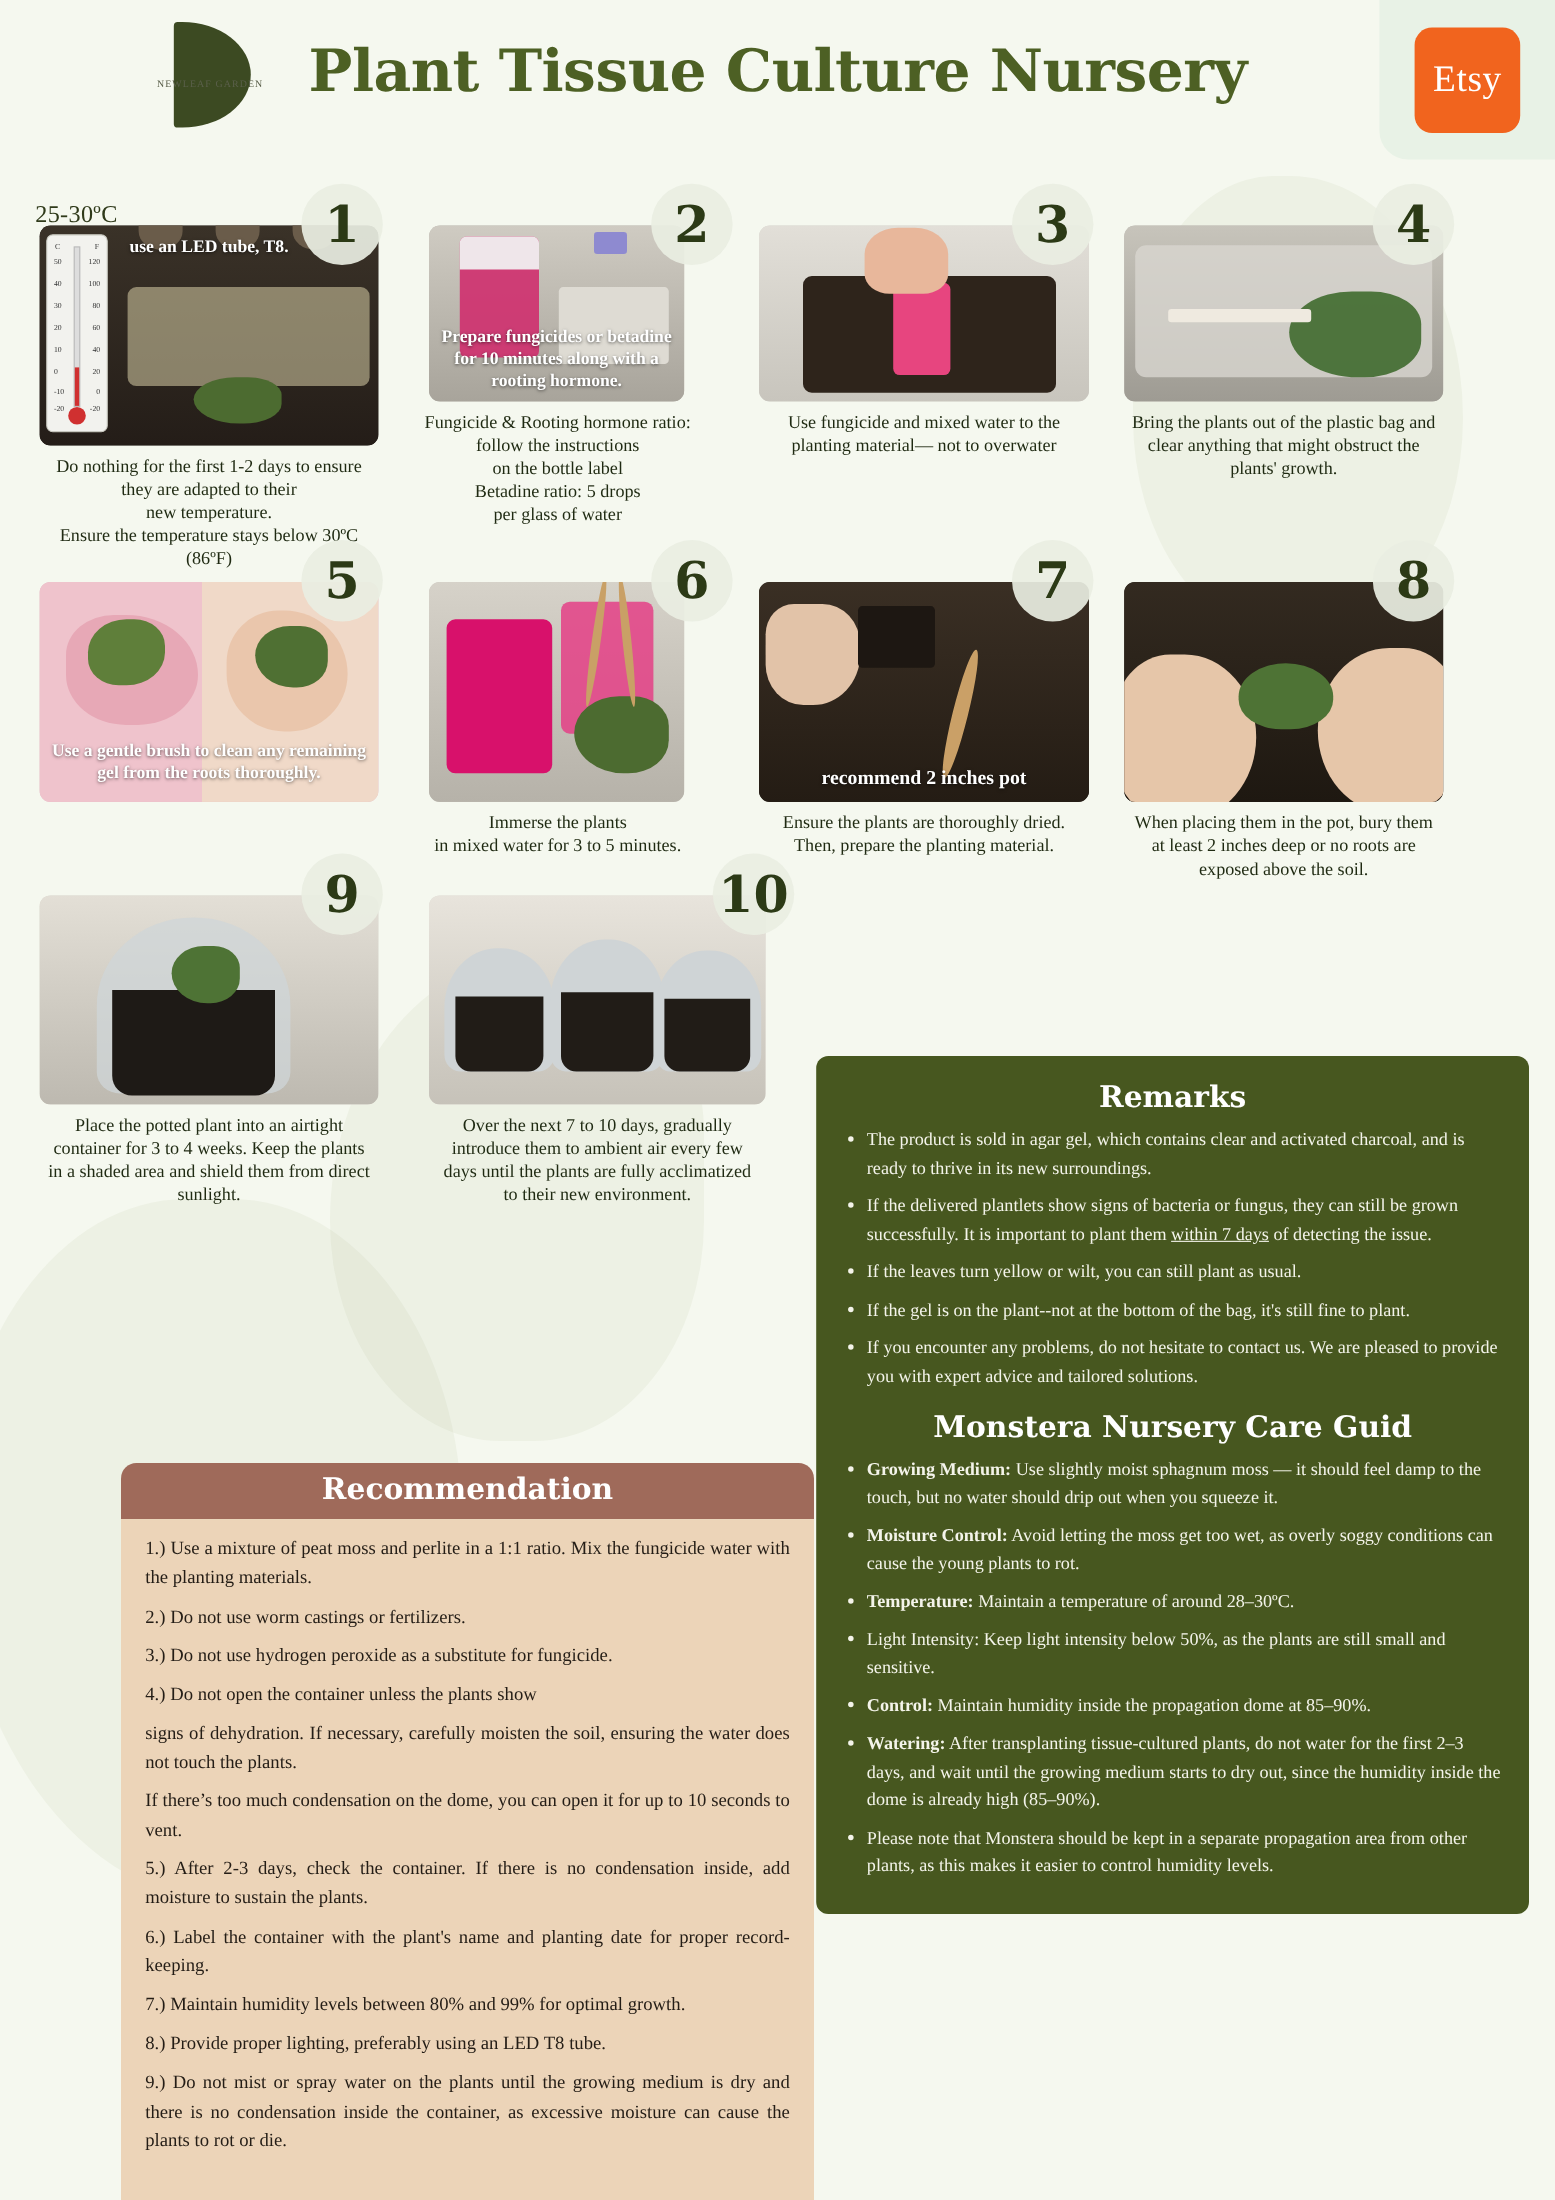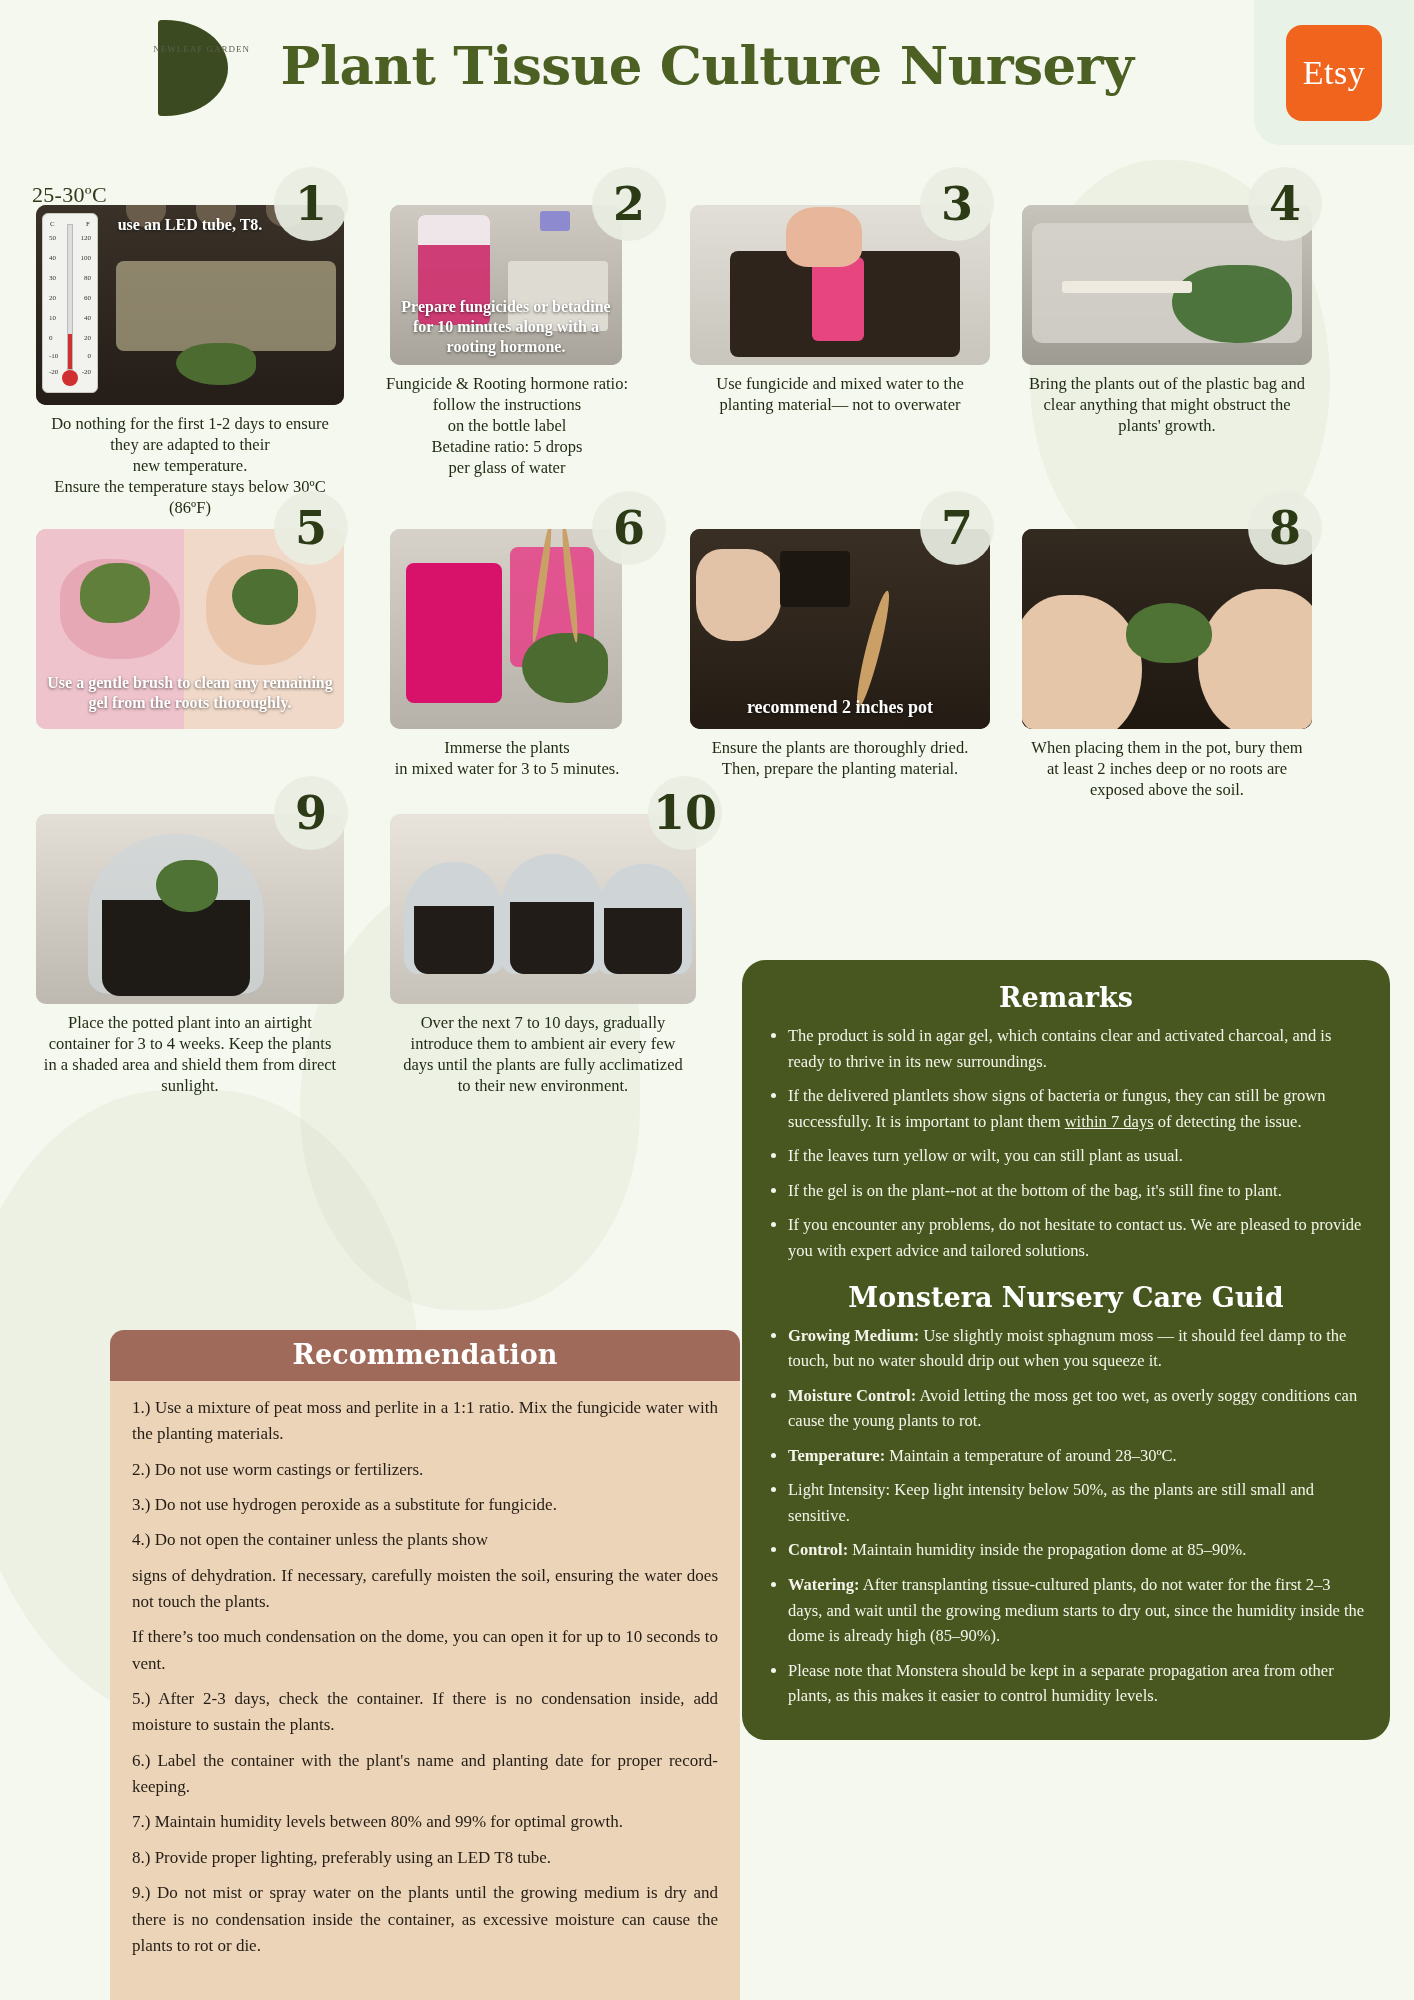--- a/index.html
+++ b/index.html
@@ -43,21 +43,21 @@
   .logo-wrap {
     position:absolute; left:128px; top:12px; width:120px; height:108px;
   }
   .logo-leaf {
     position:absolute; left:30px; top:8px;
     width:70px; height:96px;
     background:#3c4a22;
     border-radius:4px 70px 70px 4px / 4px 54px 54px 4px;
   }
   .logo-text {
-    position:absolute; left:4px; top:32px; width:118px; text-align:right;
+    position:absolute; left:4px; top:59px; width:118px; text-align:center;
     font-size:9px; letter-spacing:1px; color:#5a5f4a;
   }
   .main-title {
     position:absolute; left:0; right:0; top:34px;
     text-align:center;
     font-size:53px; font-weight:bold; color:#4d6024;
     letter-spacing:-0.5px;
     font-family:"DejaVu Serif", serif;
   }
 
@@ -127,21 +127,21 @@
   .thermo .merc { position:absolute; left:0; right:0; bottom:0; height:24%; background:#d03030; }
   .thermo .bulb {
     position:absolute; left:50%; margin-left:-8px; bottom:6px;
     width:16px; height:16px; border-radius:50%; background:#d03030;
   }
 
   
   .remarks {
     position:absolute; right:24px; top:960px; width:648px;
     background:#47571f; color:#f4f4ea;
-    border-radius:24px;
+    border-radius:11px;
     padding:18px 24px 22px 24px;
   }
   .remarks h2, .care h2 {
     text-align:center; margin:4px 0 10px 0;
     font-size:27px; font-weight:bold; color:#fff;
     font-family:"DejaVu Serif", serif;
   }
   .remarks ul, .care ul { margin:0; padding-left:22px; }
   .remarks li, .care li {
     font-size:16.5px; line-height:1.55; margin-bottom:9px;

